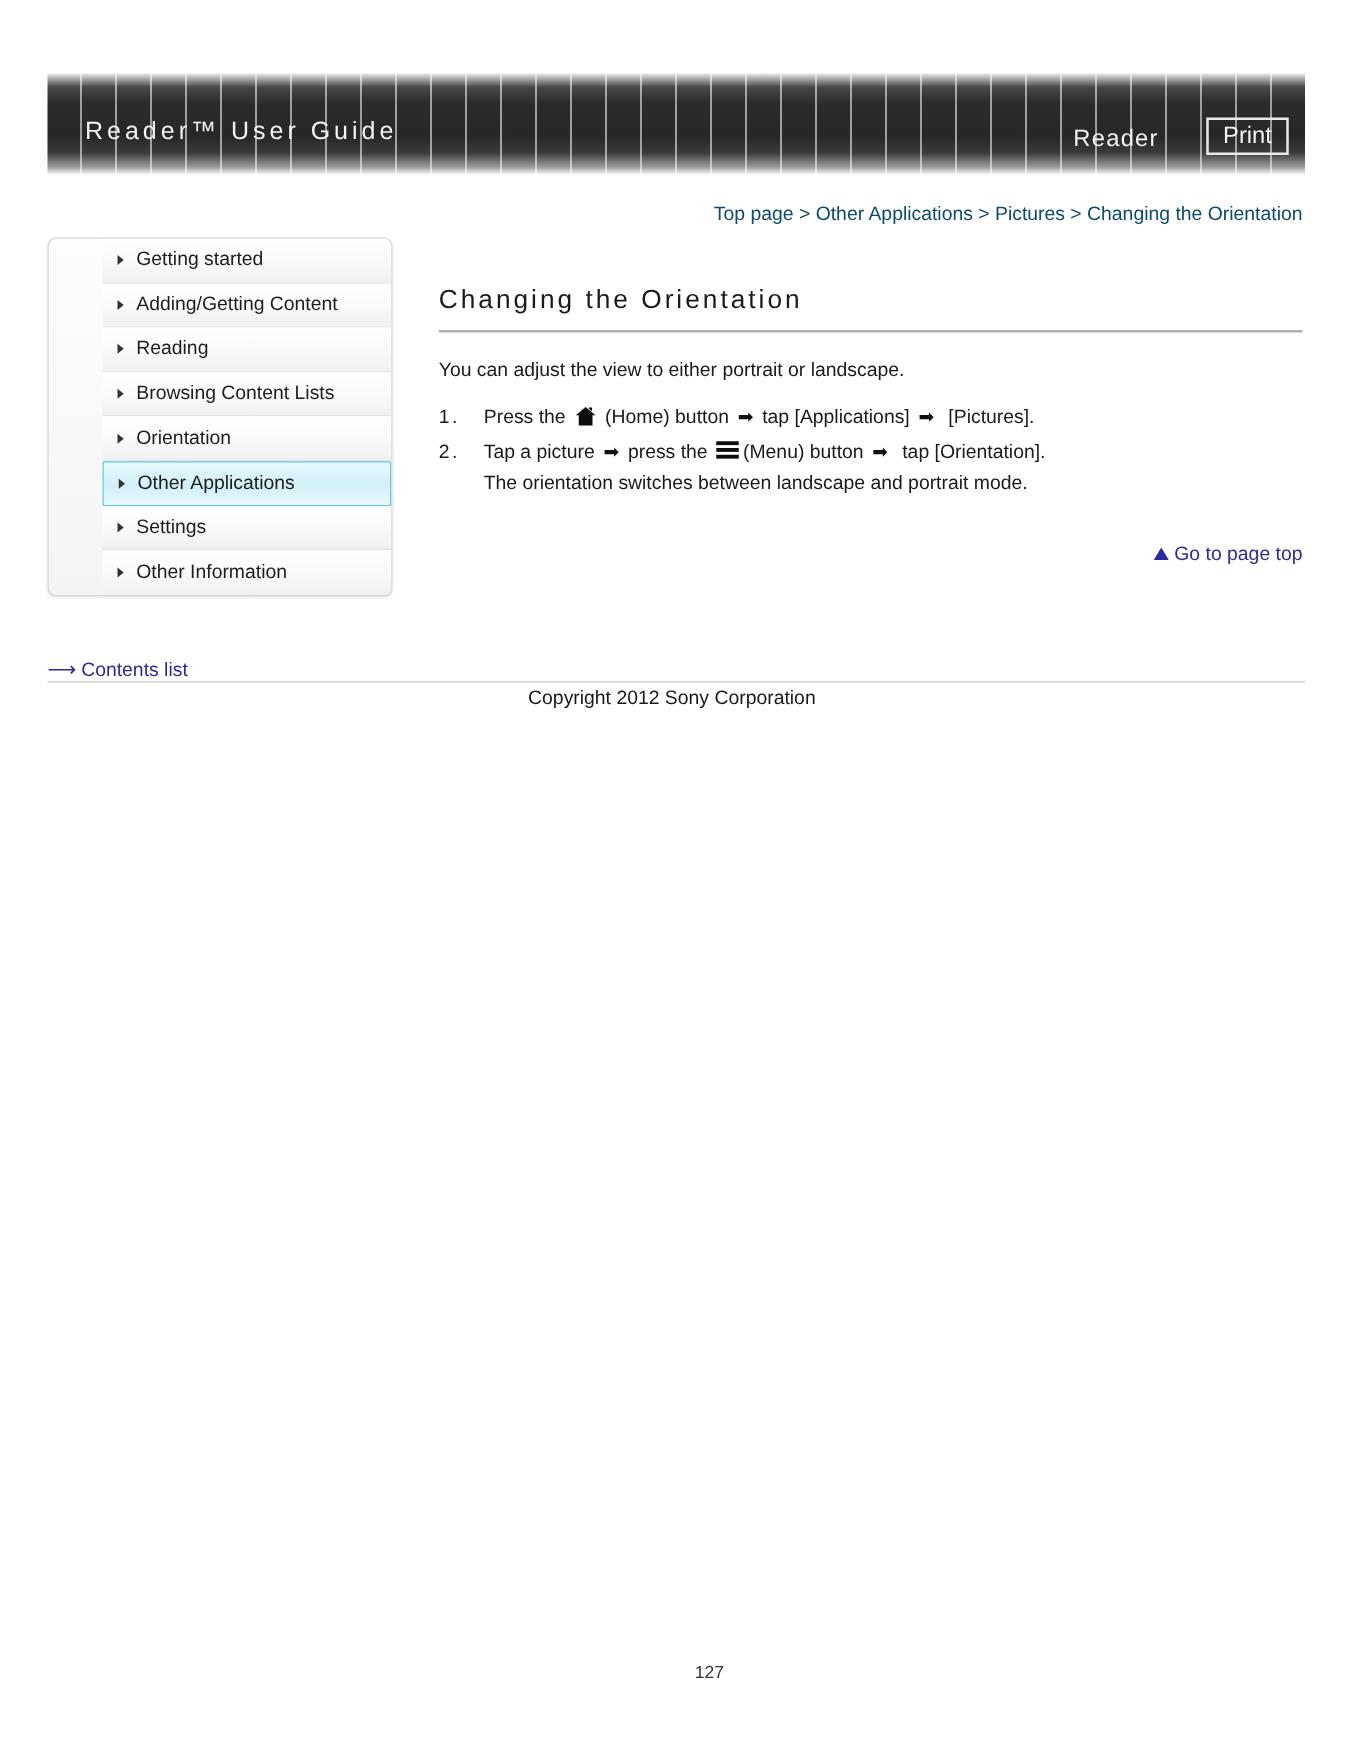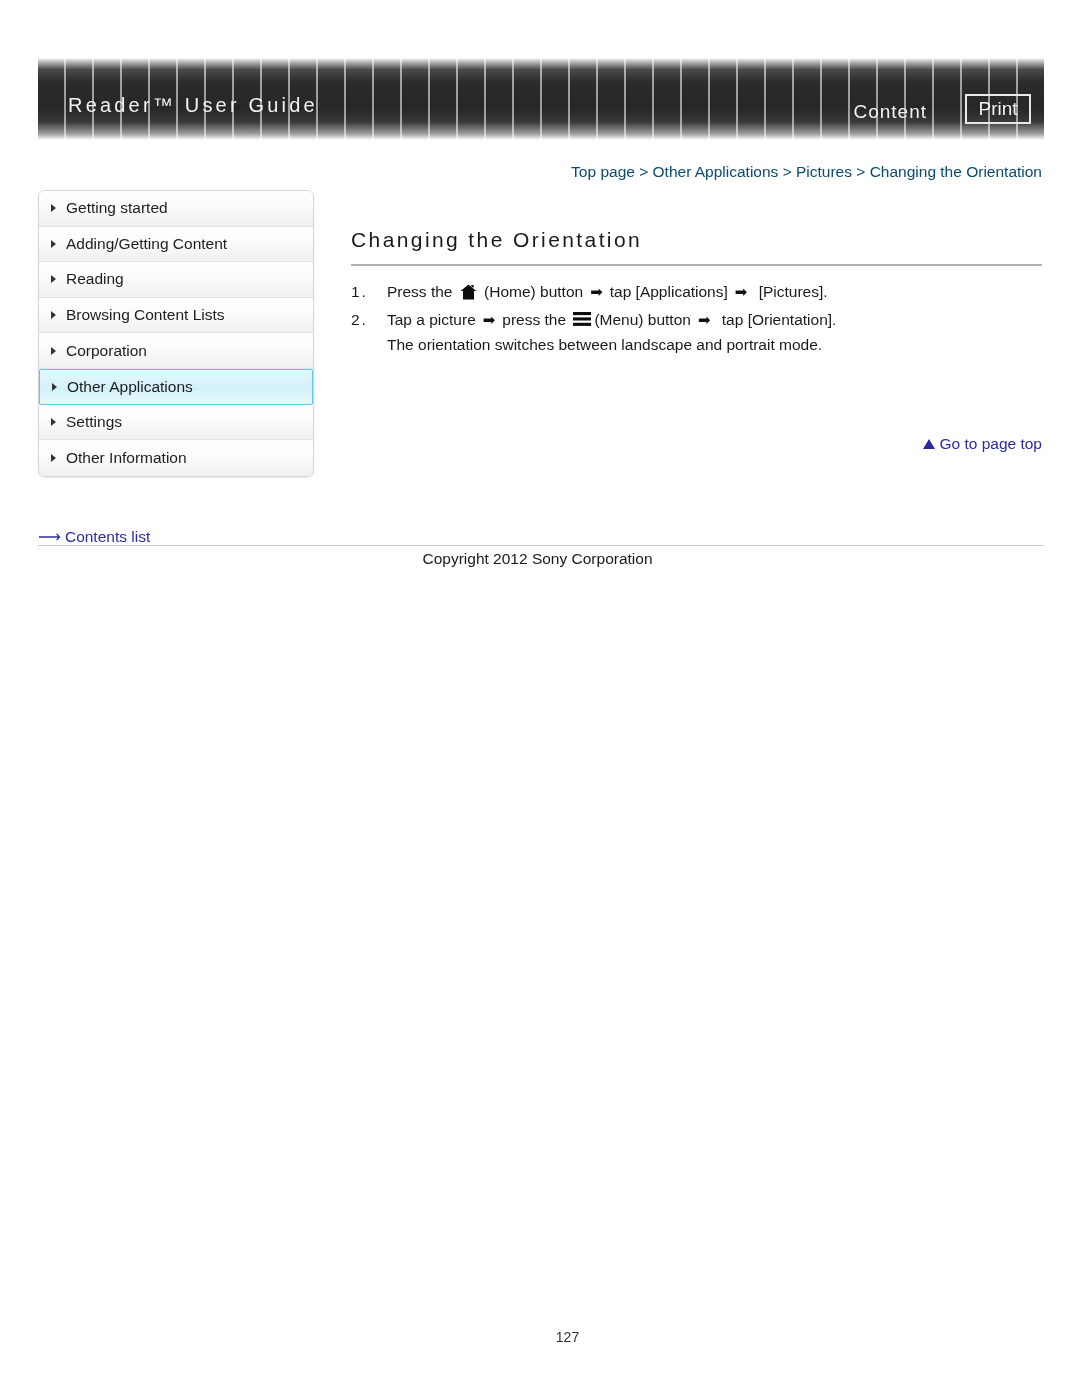--- a/index.html
+++ b/index.html
@@ -92,20 +92,21 @@
     position: absolute;
     left: 38px;
     top: 190px;
     width: 276px;
     border: 1px solid #d6d6d6;
     border-radius: 7px;
     background: linear-gradient(to bottom, #fdfdfd, #f4f4f4);
     box-sizing: border-box;
     overflow: hidden;
     box-shadow: 0 1px 2px rgba(0,0,0,0.10);
+    padding-left: 43px;
   }
   .nav-item {
     position: relative;
     height: 35.6px;
     display: flex;
     align-items: center;
     padding-left: 12px;
     font-size: 15.5px;
     color: #1d1d1d;
     background: linear-gradient(to bottom, #ffffff 0%, #fbfbfb 45%, #f0f0f0 100%);
@@ -266,21 +267,21 @@
     font-size: 14px;
     color: #333;
     padding-left: 30px;
   }
 </style>
 </head>
 <body>
 
 <div class="banner">
   <div class="banner-title">Reader™ User Guide</div>
-  <div class="banner-search">Content</div>
+  <div class="banner-search">Reader</div>
   <div class="banner-print">Print</div>
 </div>
 
 <div class="breadcrumb">Top page &gt; Other Applications &gt; Pictures &gt; Changing the Orientation</div>
 
 <div class="sidebar">
   <div class="nav-item">
     <span class="bullet"></span>
     <span>Getting started</span>
   </div>
@@ -291,21 +292,21 @@
   <div class="nav-item">
     <span class="bullet"></span>
     <span>Reading</span>
   </div>
   <div class="nav-item">
     <span class="bullet"></span>
     <span>Browsing Content Lists</span>
   </div>
   <div class="nav-item">
     <span class="bullet"></span>
-    <span>Corporation</span>
+    <span>Orientation</span>
   </div>
   <div class="nav-item active">
     <span class="bullet"></span>
     <span>Other Applications</span>
   </div>
   <div class="nav-item">
     <span class="bullet"></span>
     <span>Settings</span>
   </div>
   <div class="nav-item">
@@ -314,20 +315,21 @@
   </div>
 </div>
 
 <div class="contents-list">
   <span class="arrow-right-glyph">⟶</span><span>Contents list</span>
 </div>
 
 <div class="content">
   <h1 class="page-heading">Changing the Orientation</h1>
 
+  <p class="intro">You can adjust the view to either portrait or landscape.</p>
 
   <div class="steps">
 
     <div class="step">
       <span class="step-num">1.</span>
       <span class="step-body"><span>Press the </span><span class="home-icon"><svg viewBox="0 0 17 16" width="17" height="16">
               <path d="M8.5 0.6 L0.6 7.1 L3.0 7.1 L3.0 15.4 L14.0 15.4 L14.0 7.1 L16.4 7.1 Z M11.2 1.0 L13.6 1.0 L13.6 4.0 L11.2 2.0 Z" fill="#0d0d0d"></path>
             </svg></span><span> (Home) button</span><span class="arrow-ico">➡</span><span>tap [Applications]</span><span class="arrow-ico">➡</span><span> [Pictures].</span></span>
     </div>
 

